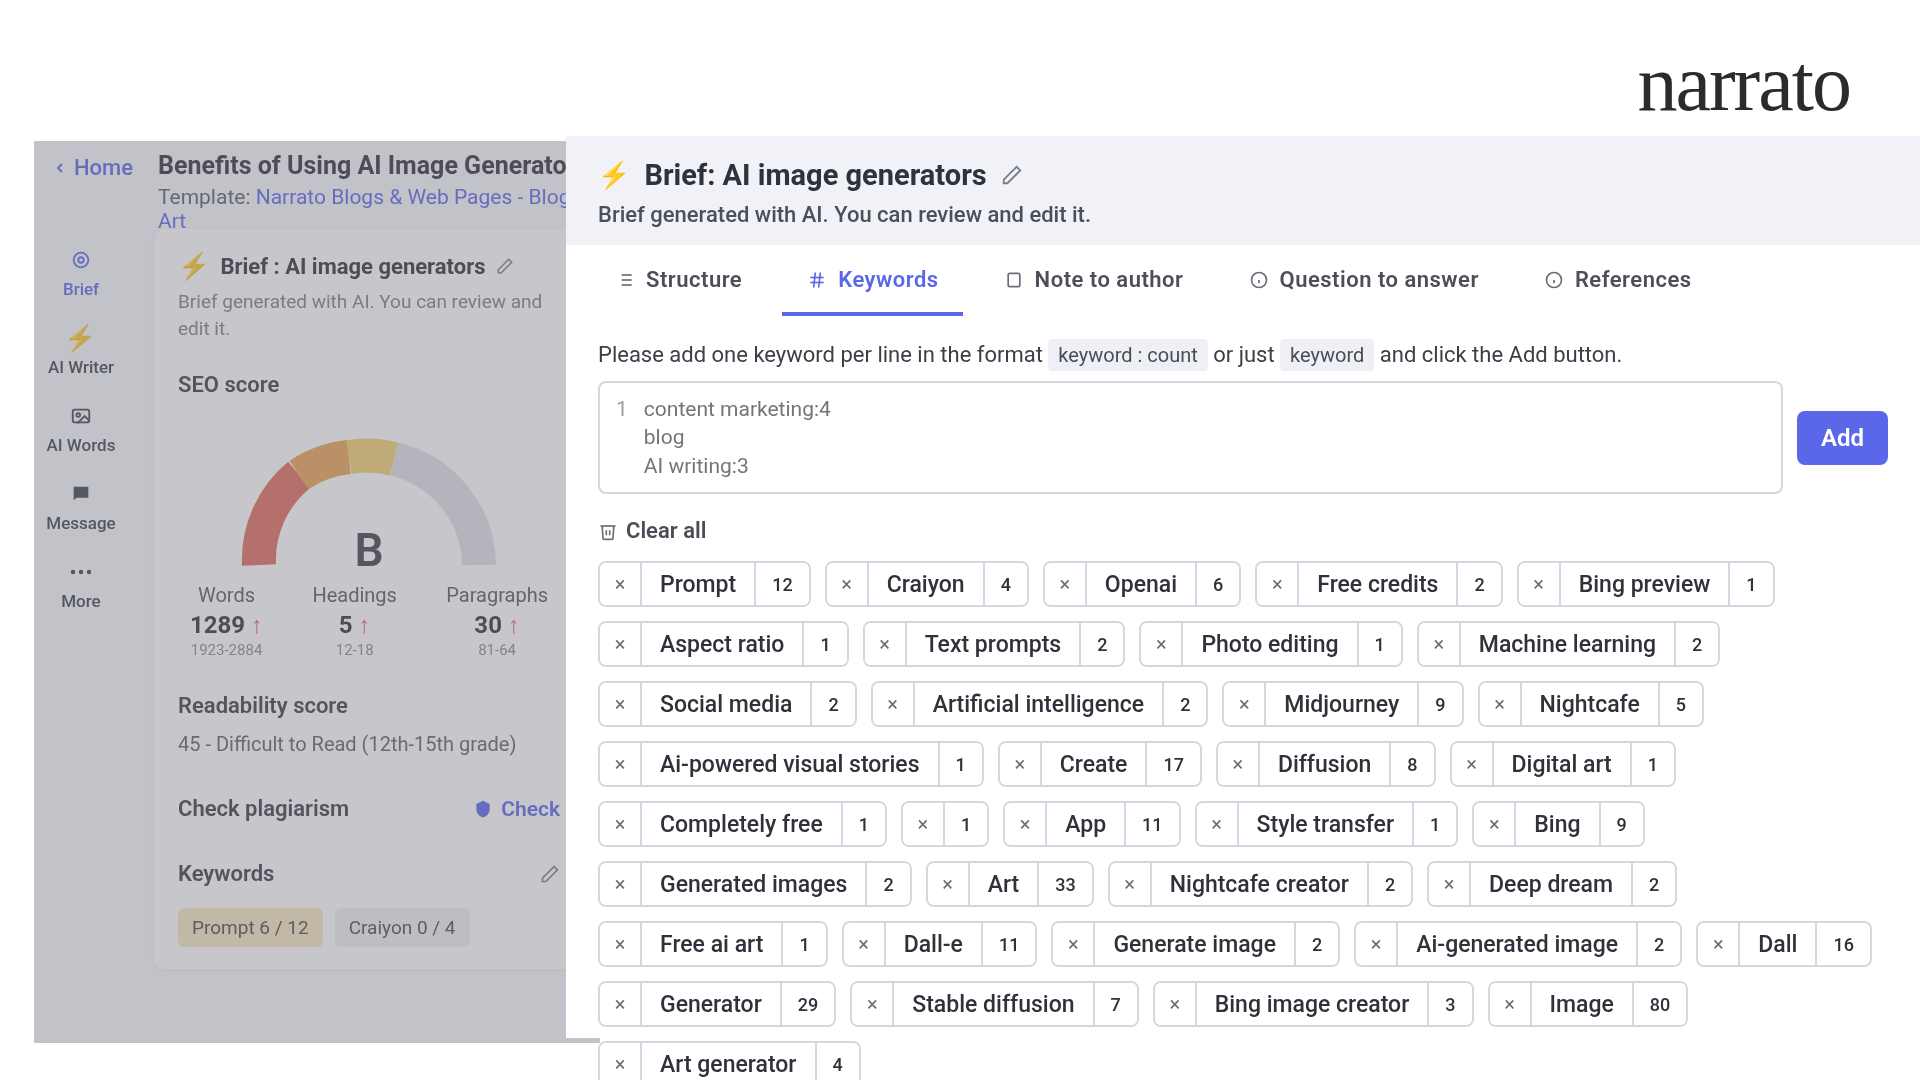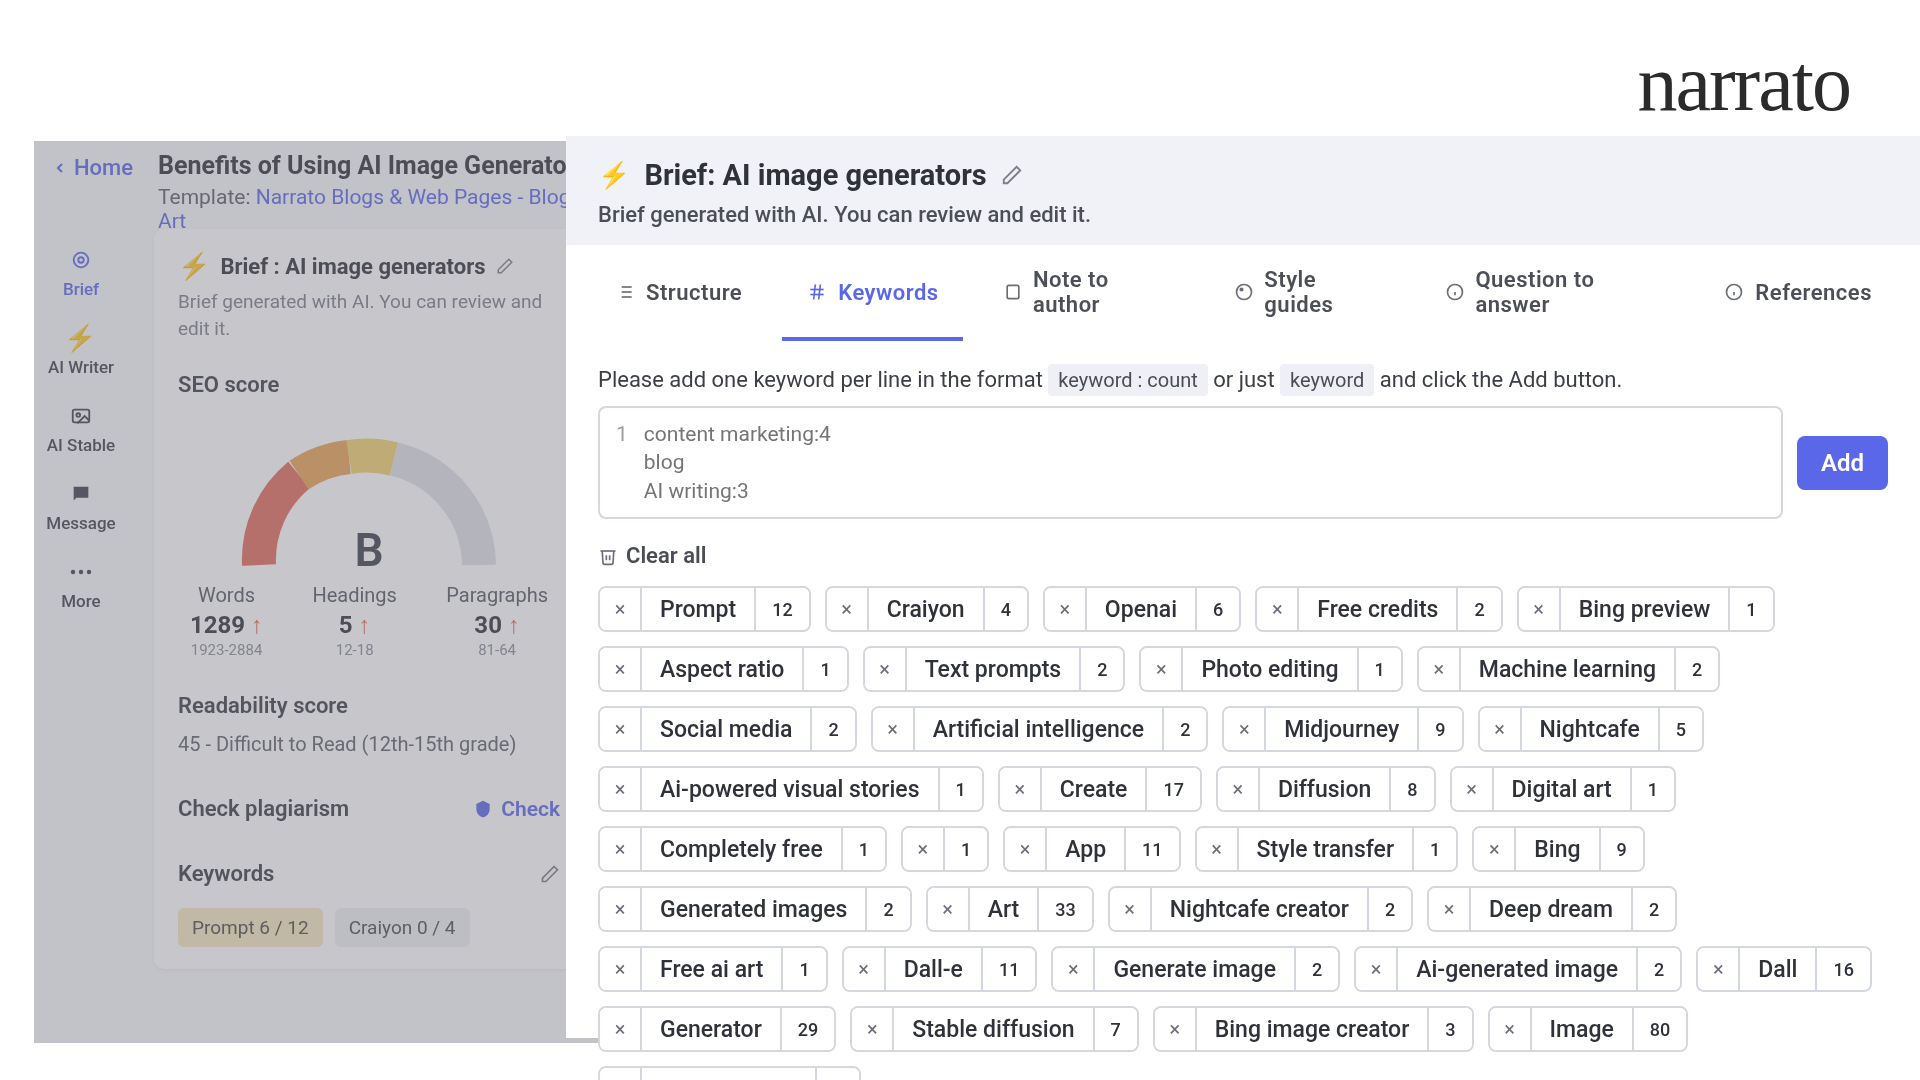--- a/index.html
+++ b/index.html
@@ -124,21 +124,21 @@
         <span>AI Writer</span>
       </div>
       <div class="side-nav-item">
         <span class="ic">
             <svg width="22" height="22" viewBox="0 0 24 24" fill="none" stroke="#3c3f4a" stroke-width="2">
               <rect x="3" y="5" width="18" height="14" rx="2"></rect>
               <circle cx="9" cy="11" r="2"></circle>
               <path d="M21 17l-5-5-8 8"></path>
             </svg>
           </span>
-        <span>AI Stable</span>
+        <span>AI Words</span>
       </div>
       <div class="side-nav-item">
         <span class="ic">
             <svg width="22" height="22" viewBox="0 0 24 24" fill="#3c3f4a">
               <path d="M4 4h16v12H7l-3 3z"></path>
             </svg>
           </span>
         <span>Message</span>
       </div>
       <div class="side-nav-item">
@@ -262,29 +262,20 @@
             <svg width="20" height="20" viewBox="0 0 24 24" fill="none" stroke="currentColor" stroke-width="2">
               <rect x="5" y="4" width="14" height="16" rx="2"></rect>
             </svg>
           </span>
         <span>Note to author</span>
       </div>
       <div class="tab">
         <span class="tic">
             <svg width="20" height="20" viewBox="0 0 24 24" fill="none" stroke="currentColor" stroke-width="2">
               <circle cx="12" cy="12" r="9"></circle>
-              <circle cx="9" cy="9" r="1.5" fill="currentColor"></circle>
-            </svg>
-          </span>
-        <span>Style guides</span>
-      </div>
-      <div class="tab">
-        <span class="tic">
-            <svg width="20" height="20" viewBox="0 0 24 24" fill="none" stroke="currentColor" stroke-width="2">
-              <circle cx="12" cy="12" r="9"></circle>
               <line x1="12" y1="8" x2="12" y2="8"></line>
               <line x1="12" y1="12" x2="12" y2="16"></line>
             </svg>
           </span>
         <span>Question to answer</span>
       </div>
       <div class="tab">
         <span class="tic">
             <svg width="20" height="20" viewBox="0 0 24 24" fill="none" stroke="currentColor" stroke-width="2">
               <circle cx="12" cy="12" r="9"></circle>

